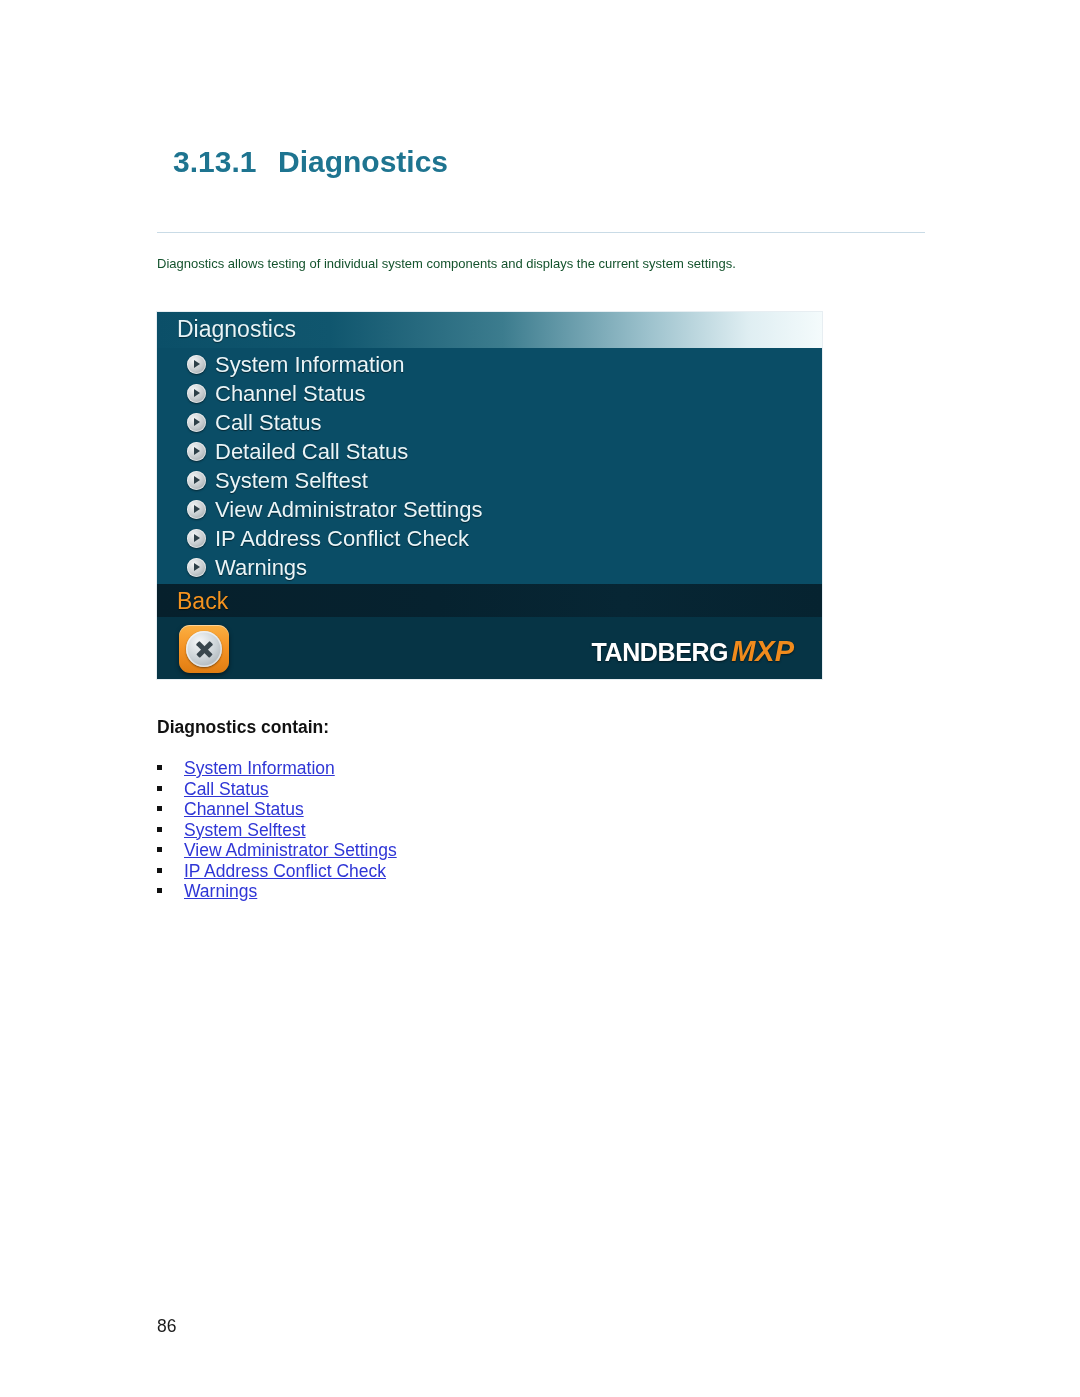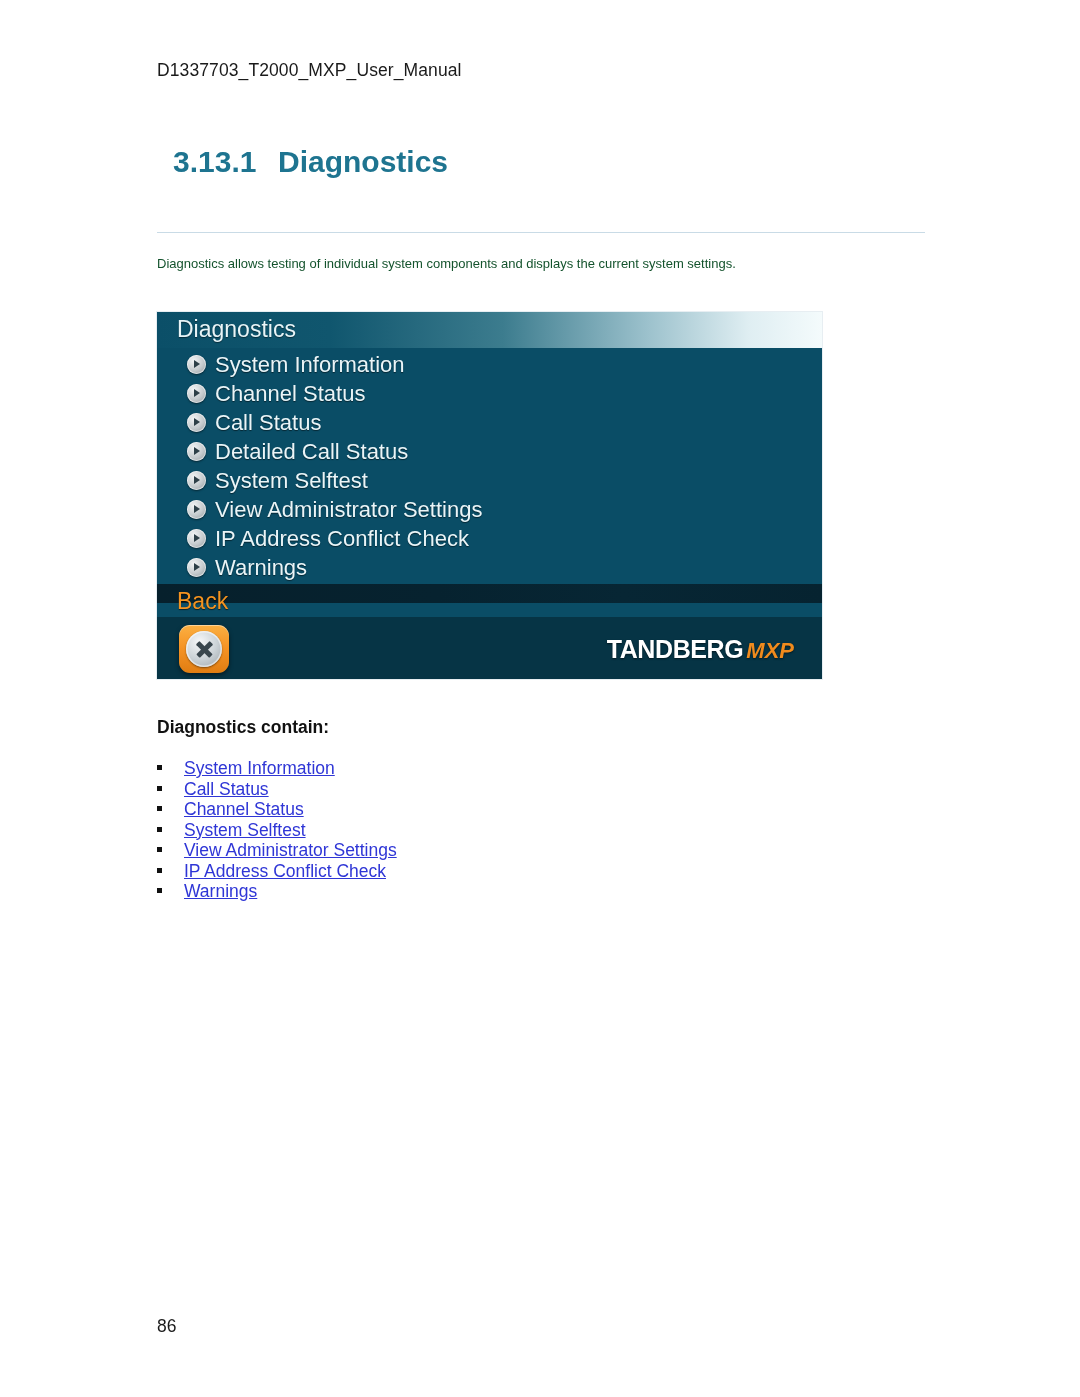--- a/index.html
+++ b/index.html
@@ -141,21 +141,21 @@
     text-shadow: 0 1px 1px rgba(0,0,0,.5);
     white-space: nowrap;
     line-height: 1;
   }
 
   .shot-backbar {
     position: absolute;
     left: 0;
     right: 0;
     top: 272px;
-    height: 19px;
+    height: 33px;
     background: linear-gradient(to right, #06202c 0%, #06222f 42%, #072634 70%, #062330 100%);
   }
   .back-label {
     position: absolute;
     left: 20px;
     top: 4px;
     font-size: 23px;
     color: #f39320;
     text-shadow: 0 1px 1px rgba(0,0,0,.6);
     white-space: nowrap;
@@ -216,21 +216,21 @@
     justify-content: flex-end;
   }
   .brand-main {
     font-size: 25px;
     font-weight: bold;
     color: #ffffff;
     letter-spacing: -0.4px;
     text-shadow: 0 1px 2px rgba(0,0,0,.55);
   }
   .brand-sub {
-    font-size: 22px;
+    font-size: 29px;
     font-weight: bold;
     font-style: italic;
     color: #f08b1d;
     margin-left: 3px;
     text-shadow: 0 1px 2px rgba(0,0,0,.55);
   }
 
   
   .contains-heading {
     position: absolute;
@@ -278,21 +278,20 @@
     top: 1316px;
     font-size: 17.5px;
     color: #1a1a1a;
   }
 </style>
 </head>
 <body>
 
 <div class="page">
 
-  <div class="doc-header">D1337703_T2000_MXP_User_Manual</div>
 
   <div class="section-heading">
     <span class="section-number">3.13.1</span>
     <span class="section-title">Diagnostics</span>
   </div>
 
   <div class="rule"></div>
 
   <div class="intro">Diagnostics allows testing of individual system components and displays the current system settings.</div>
 

